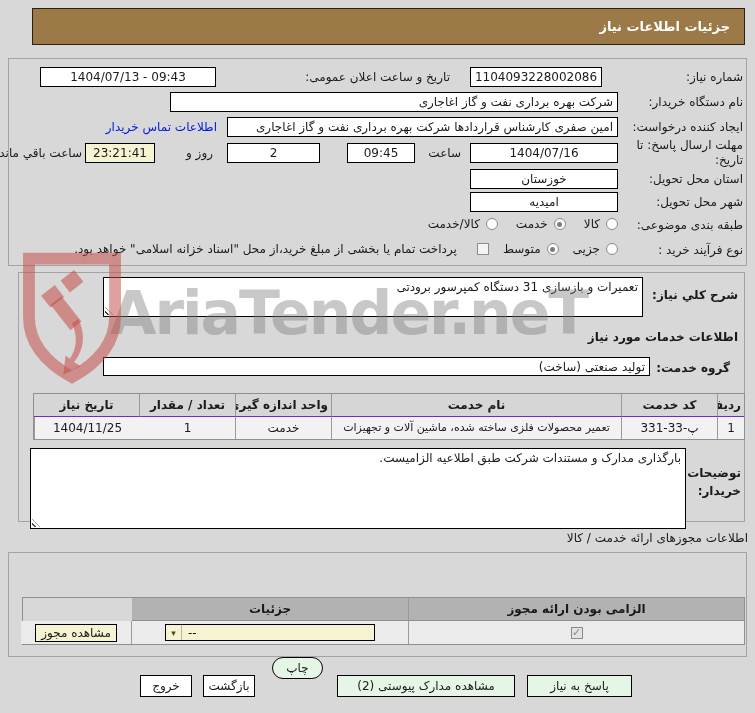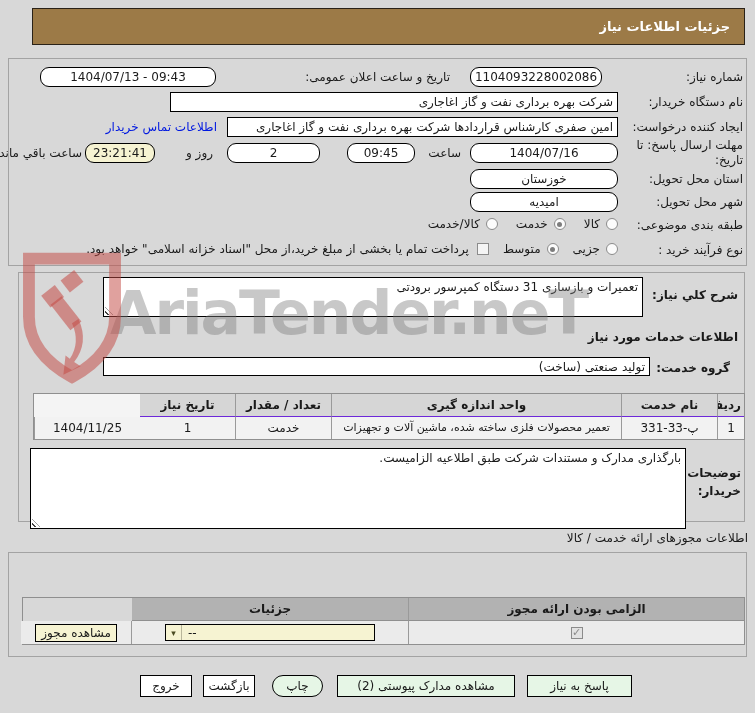--- a/index.html
+++ b/index.html
@@ -30,21 +30,21 @@
   .box1 { left:8px;  top:58px;  width:739px; height:208px; }
   .box2 { left:18px; top:272px; width:727px; height:250px; }
   .box3 { left:8px;  top:552px; width:739px; height:105px; }
 
   
   .inp {
     background:#ffffff; border:1px solid #000000; height:20px;
     display:flex; align-items:center; padding:0 4px; font-size:12px;
     overflow:hidden; white-space:nowrap;
   }
-  .inp.center { justify-content:center;border-radius:9px; }
+  .inp.center { justify-content:center; }
   .inp.ltr { direction:ltr; }
   .inp.cream { background:#f6f3d2; }
   .tarea {
     background:#ffffff; border:1px solid #000000; padding:2px 4px;
     font-size:12px; overflow:hidden;
   }
   .rs-handle {
     position:absolute; left:1px; bottom:1px; width:8px; height:8px;
     background:repeating-linear-gradient(45deg, transparent 0 2px, #444 2px 3px);
     clip-path:polygon(0 0, 0 100%, 100% 100%);
@@ -180,21 +180,21 @@
 <span class="abs lbl" style="right:12px; top:243px;">نوع فرآیند خرید :</span>
 <div class="abs optgroup" style="right:137px; top:242px; gap:14px;">
   <span class="optrow">
       <span class="radio"></span>
       <span class="lbl">جزیی</span>
     </span>
   <span class="optrow">
       <span class="radio sel"></span>
       <span class="lbl">متوسط</span>
     </span>
-  <span class="optrow" style="gap:8px;">
+  <span class="optrow" style="gap:20px;">
       <span class="cbx"></span>
       <span class="lbl">پرداخت تمام یا بخشی از مبلغ خرید،از محل "اسناد خزانه اسلامی" خواهد بود.</span>
     </span>
 </div>
 
 <div class="abs box box2"></div>
 
 <span class="abs blbl" style="right:17px; top:288px;">شرح کلي نیاز:</span>
 <div class="abs tarea" style="left:103px; top:277px; width:540px; height:40px;">
   <span>تعمیرات و بازسازی 31 دستگاه کمپرسور برودتی</span>
@@ -202,20 +202,21 @@
 </div>
 
 <span class="abs blbl" style="right:17px; top:330px;">اطلاعات خدمات مورد نیاز</span>
 
 <span class="abs blbl" style="right:25px; top:361px;">گروه خدمت:</span>
 <div class="abs inp" style="left:103px; top:357px; width:547px; height:19px;">تولید صنعتی (ساخت)</div>
 
 <div class="abs svc-table">
   <div class="svc-row svc-head">
     <div class="svc-cell">ردیف</div>
+    <div class="svc-cell">کد خدمت</div>
     <div class="svc-cell">نام خدمت</div>
     <div class="svc-cell">واحد اندازه گیری</div>
     <div class="svc-cell">تعداد / مقدار</div>
     <div class="svc-cell">تاریخ نیاز</div>
   </div>
   <div class="svc-row svc-body">
     <div class="svc-cell">1</div>
     <div class="svc-cell">پ-33-331</div>
     <div class="svc-cell" style="font-size:11px;">تعمیر محصولات فلزی ساخته شده، ماشین آلات و تجهیزات</div>
     <div class="svc-cell">خدمت</div>
@@ -250,21 +251,21 @@
       </div>
     </div>
     <div class="lic-cell">
       <div class="view-license-btn">مشاهده مجوز</div>
     </div>
   </div>
 </div>
 
 <div class="abs btn green" style="left:527px; top:675px; width:105px;">پاسخ به نیاز</div>
 <div class="abs btn green" style="left:337px; top:675px; width:178px;">مشاهده مدارک پیوستی (2)</div>
-<div class="abs btn green" style="left:272px; top:675px; width:51px;border-radius:11px;">چاپ</div>
+<div class="abs btn green" style="left:272px; top:657px; width:51px;border-radius:11px;">چاپ</div>
 <div class="abs btn pink" style="left:203px; top:675px; width:52px;">بازگشت</div>
 <div class="abs btn pink" style="left:140px; top:675px; width:52px;">خروج</div>
 
 <div class="abs watermark wm-text">AriaTender.neT</div>
 <div class="abs watermark wm-logo">
   <svg width="108" height="155" viewBox="0 0 100 144">
     <path d="M10 8 L90 8 L90 62 Q90 96 50 118 Q10 96 10 62 Z" fill="none" stroke="rgba(196,74,69,0.52)" stroke-width="11"></path>
     <g fill="rgba(196,74,69,0.55)">
       <rect x="24" y="36" width="16" height="14" transform="rotate(-38 32 43)"></rect>
       <rect x="42" y="22" width="16" height="14" transform="rotate(-38 50 29)"></rect>

